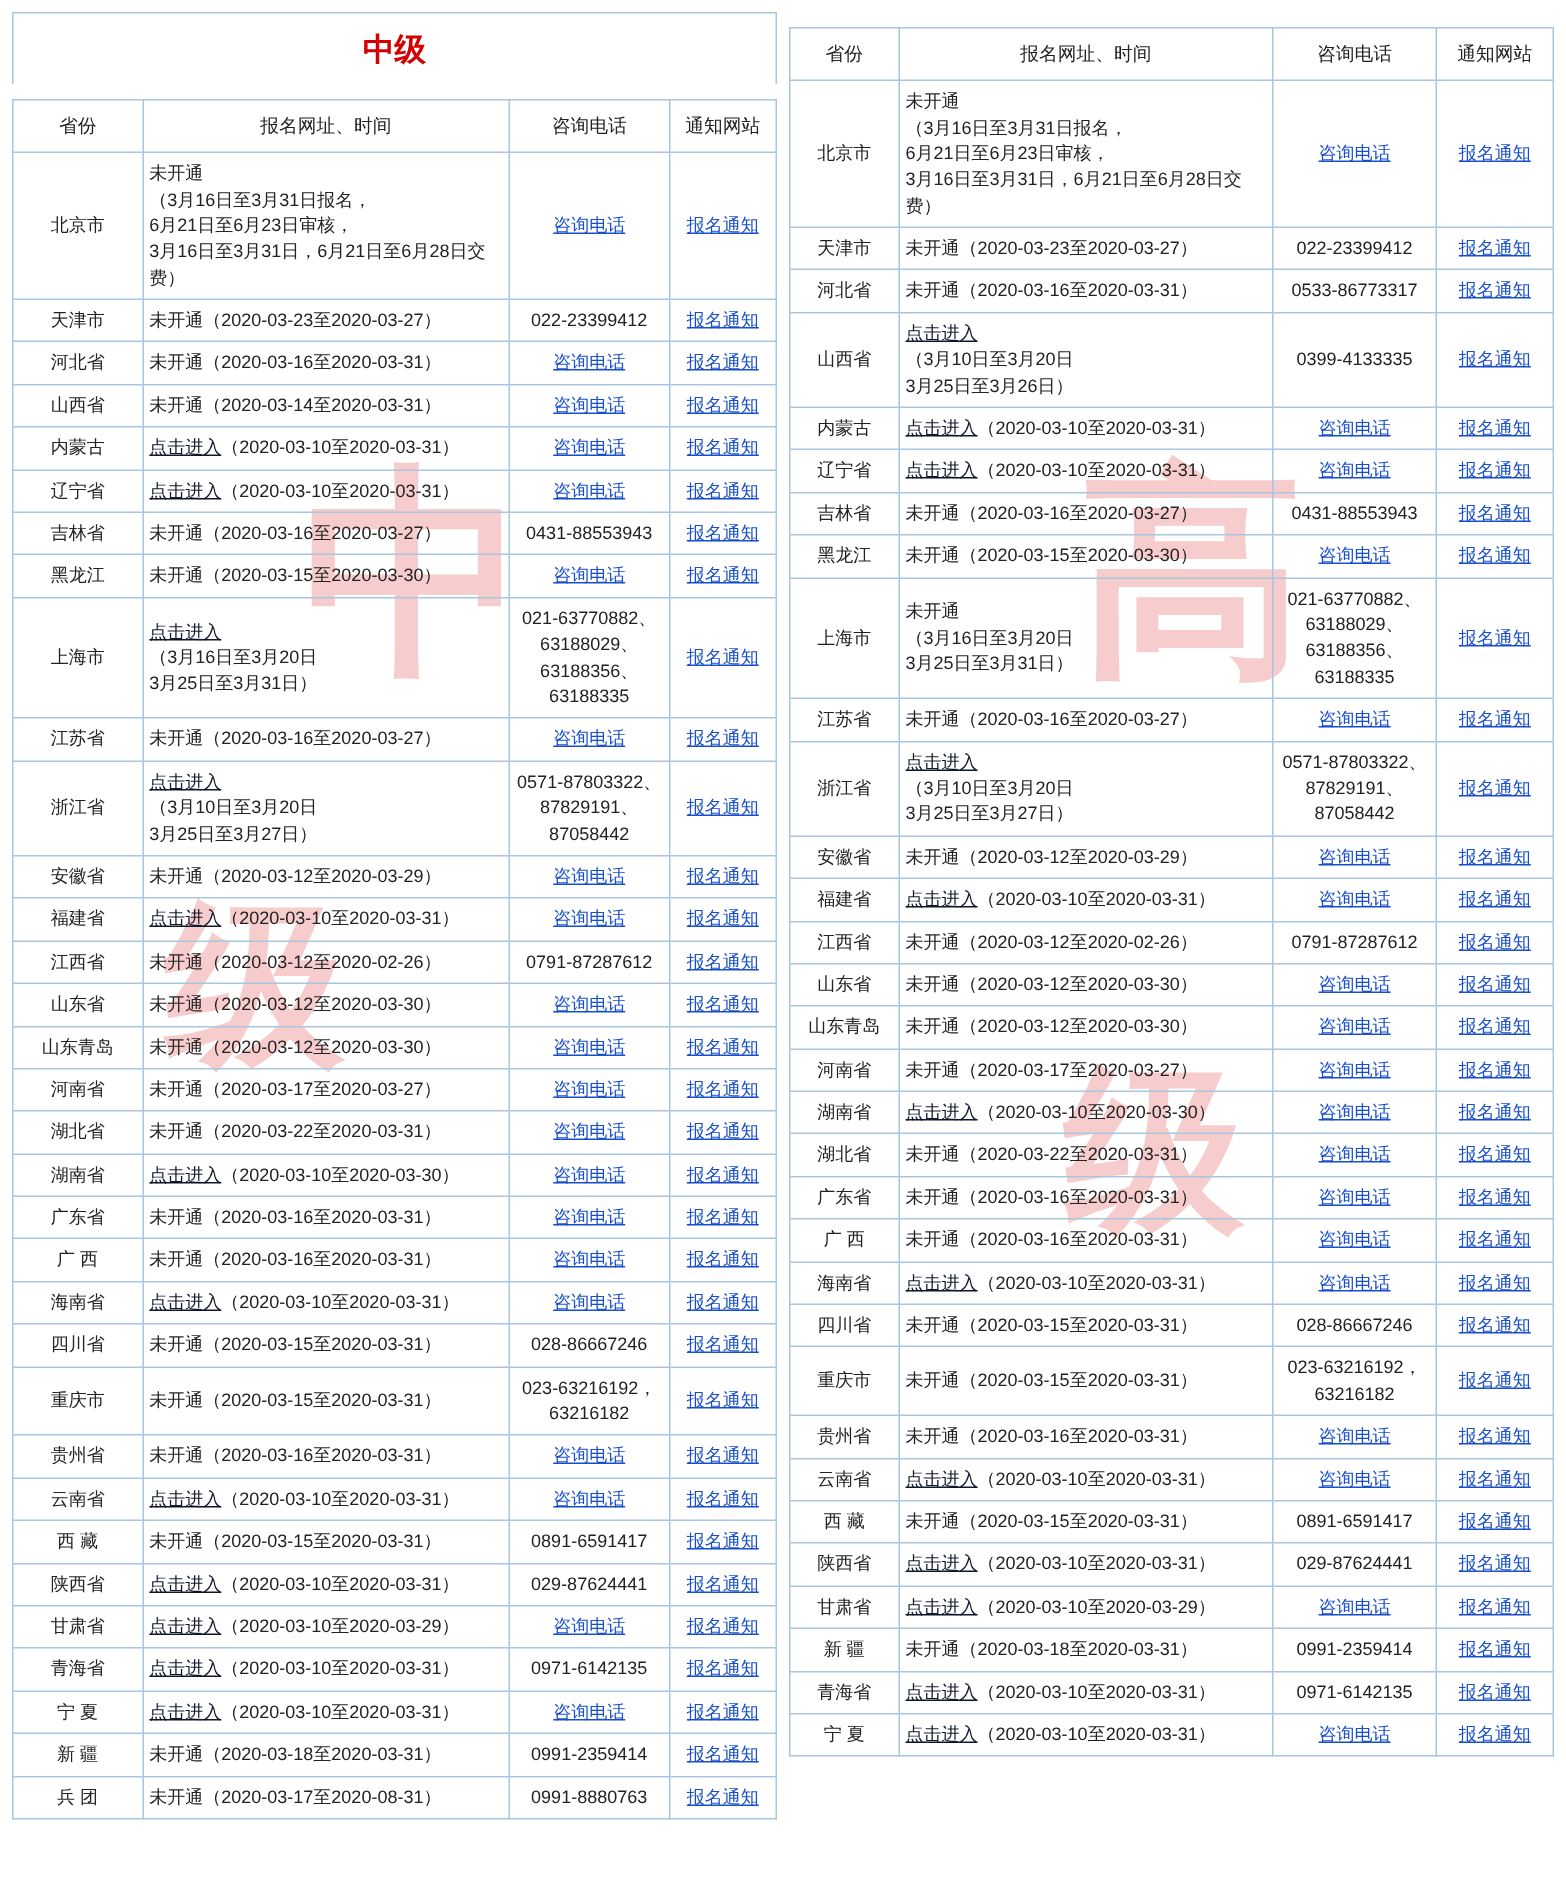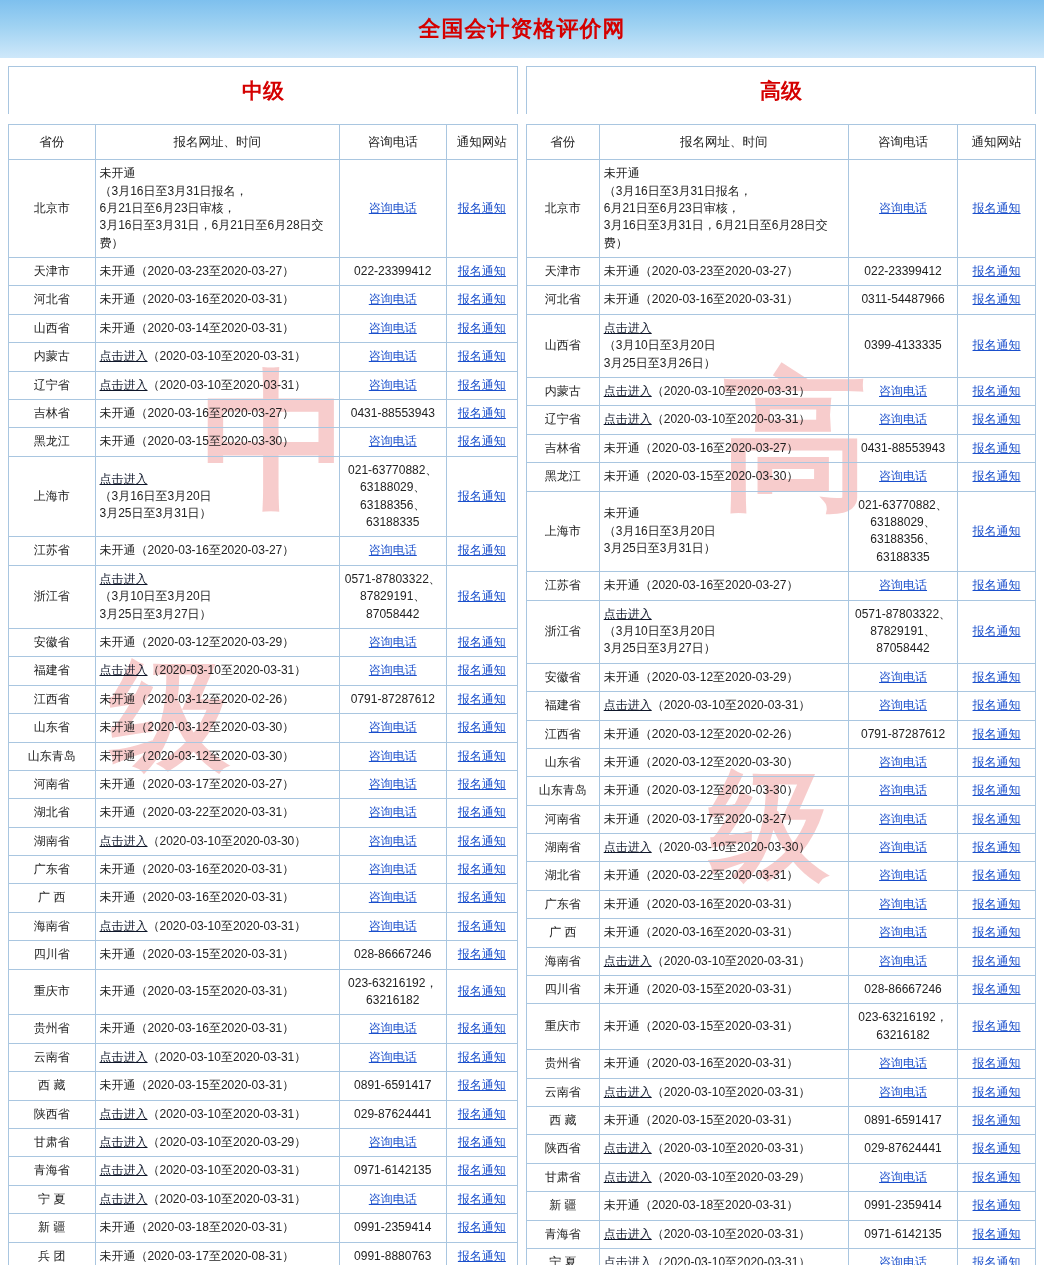--- a/index.html
+++ b/index.html
@@ -100,23 +100,20 @@
   }
   .wm-1 { left: 38%; top: 300px; }
   .wm-2 { left: 20%; top: 590px; font-size: 120px; }
   .wm-3 { left: 36%; top: 700px; font-size: 120px; }
 </style>
 </head>
 <body>
 
 <div id="page">
 
-  <div class="header">
-    <div class="header-title">全国会计资格评价网</div>
-  </div>
 
   <div class="content">
 
     <div class="panel">
       <div class="watermark">
         <div class="wm-char wm-1">中</div>
         <div class="wm-char wm-2">级</div>
       </div>
       <div class="panel-title">中级</div>
       <table class="tbl">
@@ -335,21 +332,20 @@
             </tr>
           </tbody>
       </table>
     </div>
 
     <div class="panel">
       <div class="watermark">
         <div class="wm-char wm-1">高</div>
         <div class="wm-char wm-3">级</div>
       </div>
-      <div class="panel-title">高级</div>
       <table class="tbl">
         <colgroup>
             <col style="width:14%">
             <col style="width:48%">
             <col style="width:21%">
             <col style="width:15%">
           </colgroup>
         <thead>
             <tr>
           <th>省份</th>
@@ -367,21 +363,21 @@
             </tr>
             <tr>
               <td class="c-prov">天津市</td>
               <td class="c-site"><span>未开通（2020-03-23至2020-03-27）</span></td>
               <td class="c-tel">022-23399412</td>
               <td class="c-note"><a class="lnk">报名通知</a></td>
             </tr>
             <tr>
               <td class="c-prov">河北省</td>
               <td class="c-site"><span>未开通（2020-03-16至2020-03-31）</span></td>
-              <td class="c-tel">0311-54487966</td>
+              <td class="c-tel">0533-86773317</td>
               <td class="c-note"><a class="lnk">报名通知</a></td>
             </tr>
             <tr>
               <td class="c-prov">山西省</td>
               <td class="c-site"><a class="enter">点击进入</a><br><span>（3月10日至3月20日</span><br><span>3月25日至3月26日）</span></td>
               <td class="c-tel">0399-4133335</td>
               <td class="c-note"><a class="lnk">报名通知</a></td>
             </tr>
             <tr>
               <td class="c-prov">内蒙古</td>

